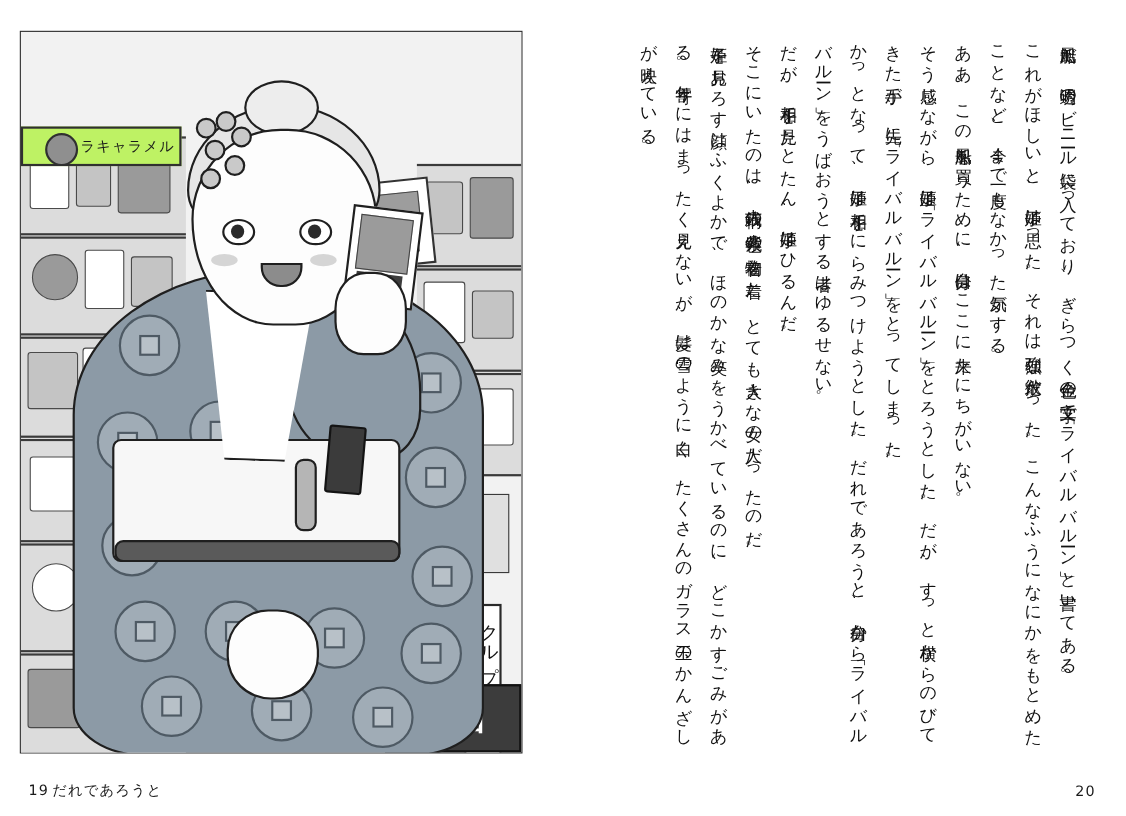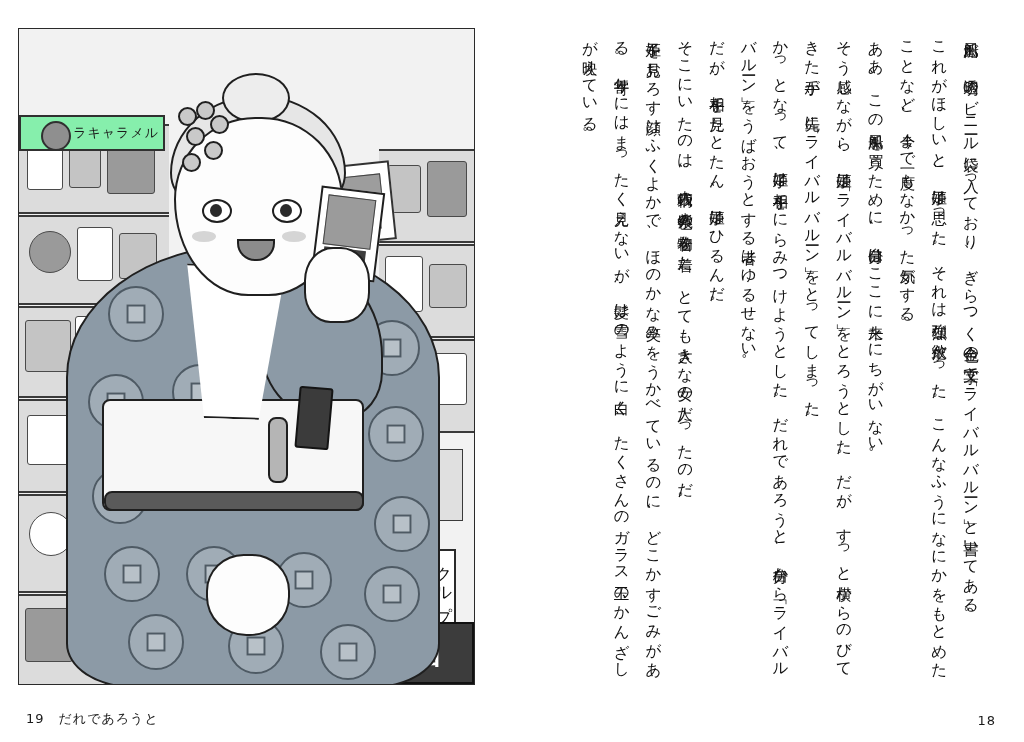--- a/index.html
+++ b/index.html
@@ -69,21 +69,21 @@
   .candy.dark { background: #9a9a9a; }
   .candy.mid  { background: #c4c4c4; }
   .candy.round { border-radius: 50%; }
 
   .sign-top-left {
     position: absolute;
     left: 0;
     top: 86px;
     width: 146px;
     height: 36px;
-    background: #86efac;
+    background: #bef264;
     border: 2px solid #303030;
     display: flex;
     align-items: center;
     justify-content: flex-end;
     padding-right: 4px;
     box-sizing: border-box;
     font-size: 13px;
     letter-spacing: 1px;
     color: #1a1a1a;
     font-family: Liberation Sans, sans-serif;
@@ -425,21 +425,21 @@
     position: absolute;
     bottom: 14px;
     font-family: "DejaVu Sans", sans-serif;
     font-size: 13px;
     color: #1a1a1a;
     letter-spacing: 1px;
   }
   .folio-left {
     left: 26px;
     display: flex;
-    gap: 14px;
+    gap: 3px;
     align-items: baseline;
   }
   .folio-right {
     right: 28px;
   }
 </style>
 </head>
 <body>
 
 <div class="spread">
@@ -568,16 +568,16 @@
 
   <div class="page-right">
     <div class="vtext">風船だ。透明のビニール袋に入っており、ぎらつく金色の文字で「ライバルバルーン」と書いてある。
 これがほしいと、姫子は思った。それは強烈な欲求だった。こんなふうになにかをもとめたことなど、今まで一度もなかった気がする。
 ああ、この風船を買うために、自分はここに来たにちがいない。
 そう感じながら、姫子は「ライバルバルーン」をとろうとした。だが、すっと横からのびてきた手が、先に「ライバルバルーン」をとってしまった。
 かっとなって、姫子は相手をにらみつけようとした。だれであろうと、自分から「ライバルバルーン」をうばおうとする者はゆるせない。
 だが、相手を見たとたん、姫子はひるんだ。
 そこにいたのは、古銭柄の赤紫色の着物を着た、とても大きな女の人だったのだ。
 姫子を見おろす顔はふくよかで、ほのかな笑みをうかべているのに、どこかすごみがある。年寄りにはまったく見えないが、髪は雪のように白く、たくさんのガラス玉のかんざしが映えている。</div>
-    <div class="folio folio-right">18</div>
+    <div class="folio folio-right">20</div>
   </div>
 
 </div>
 
 </body></html>

